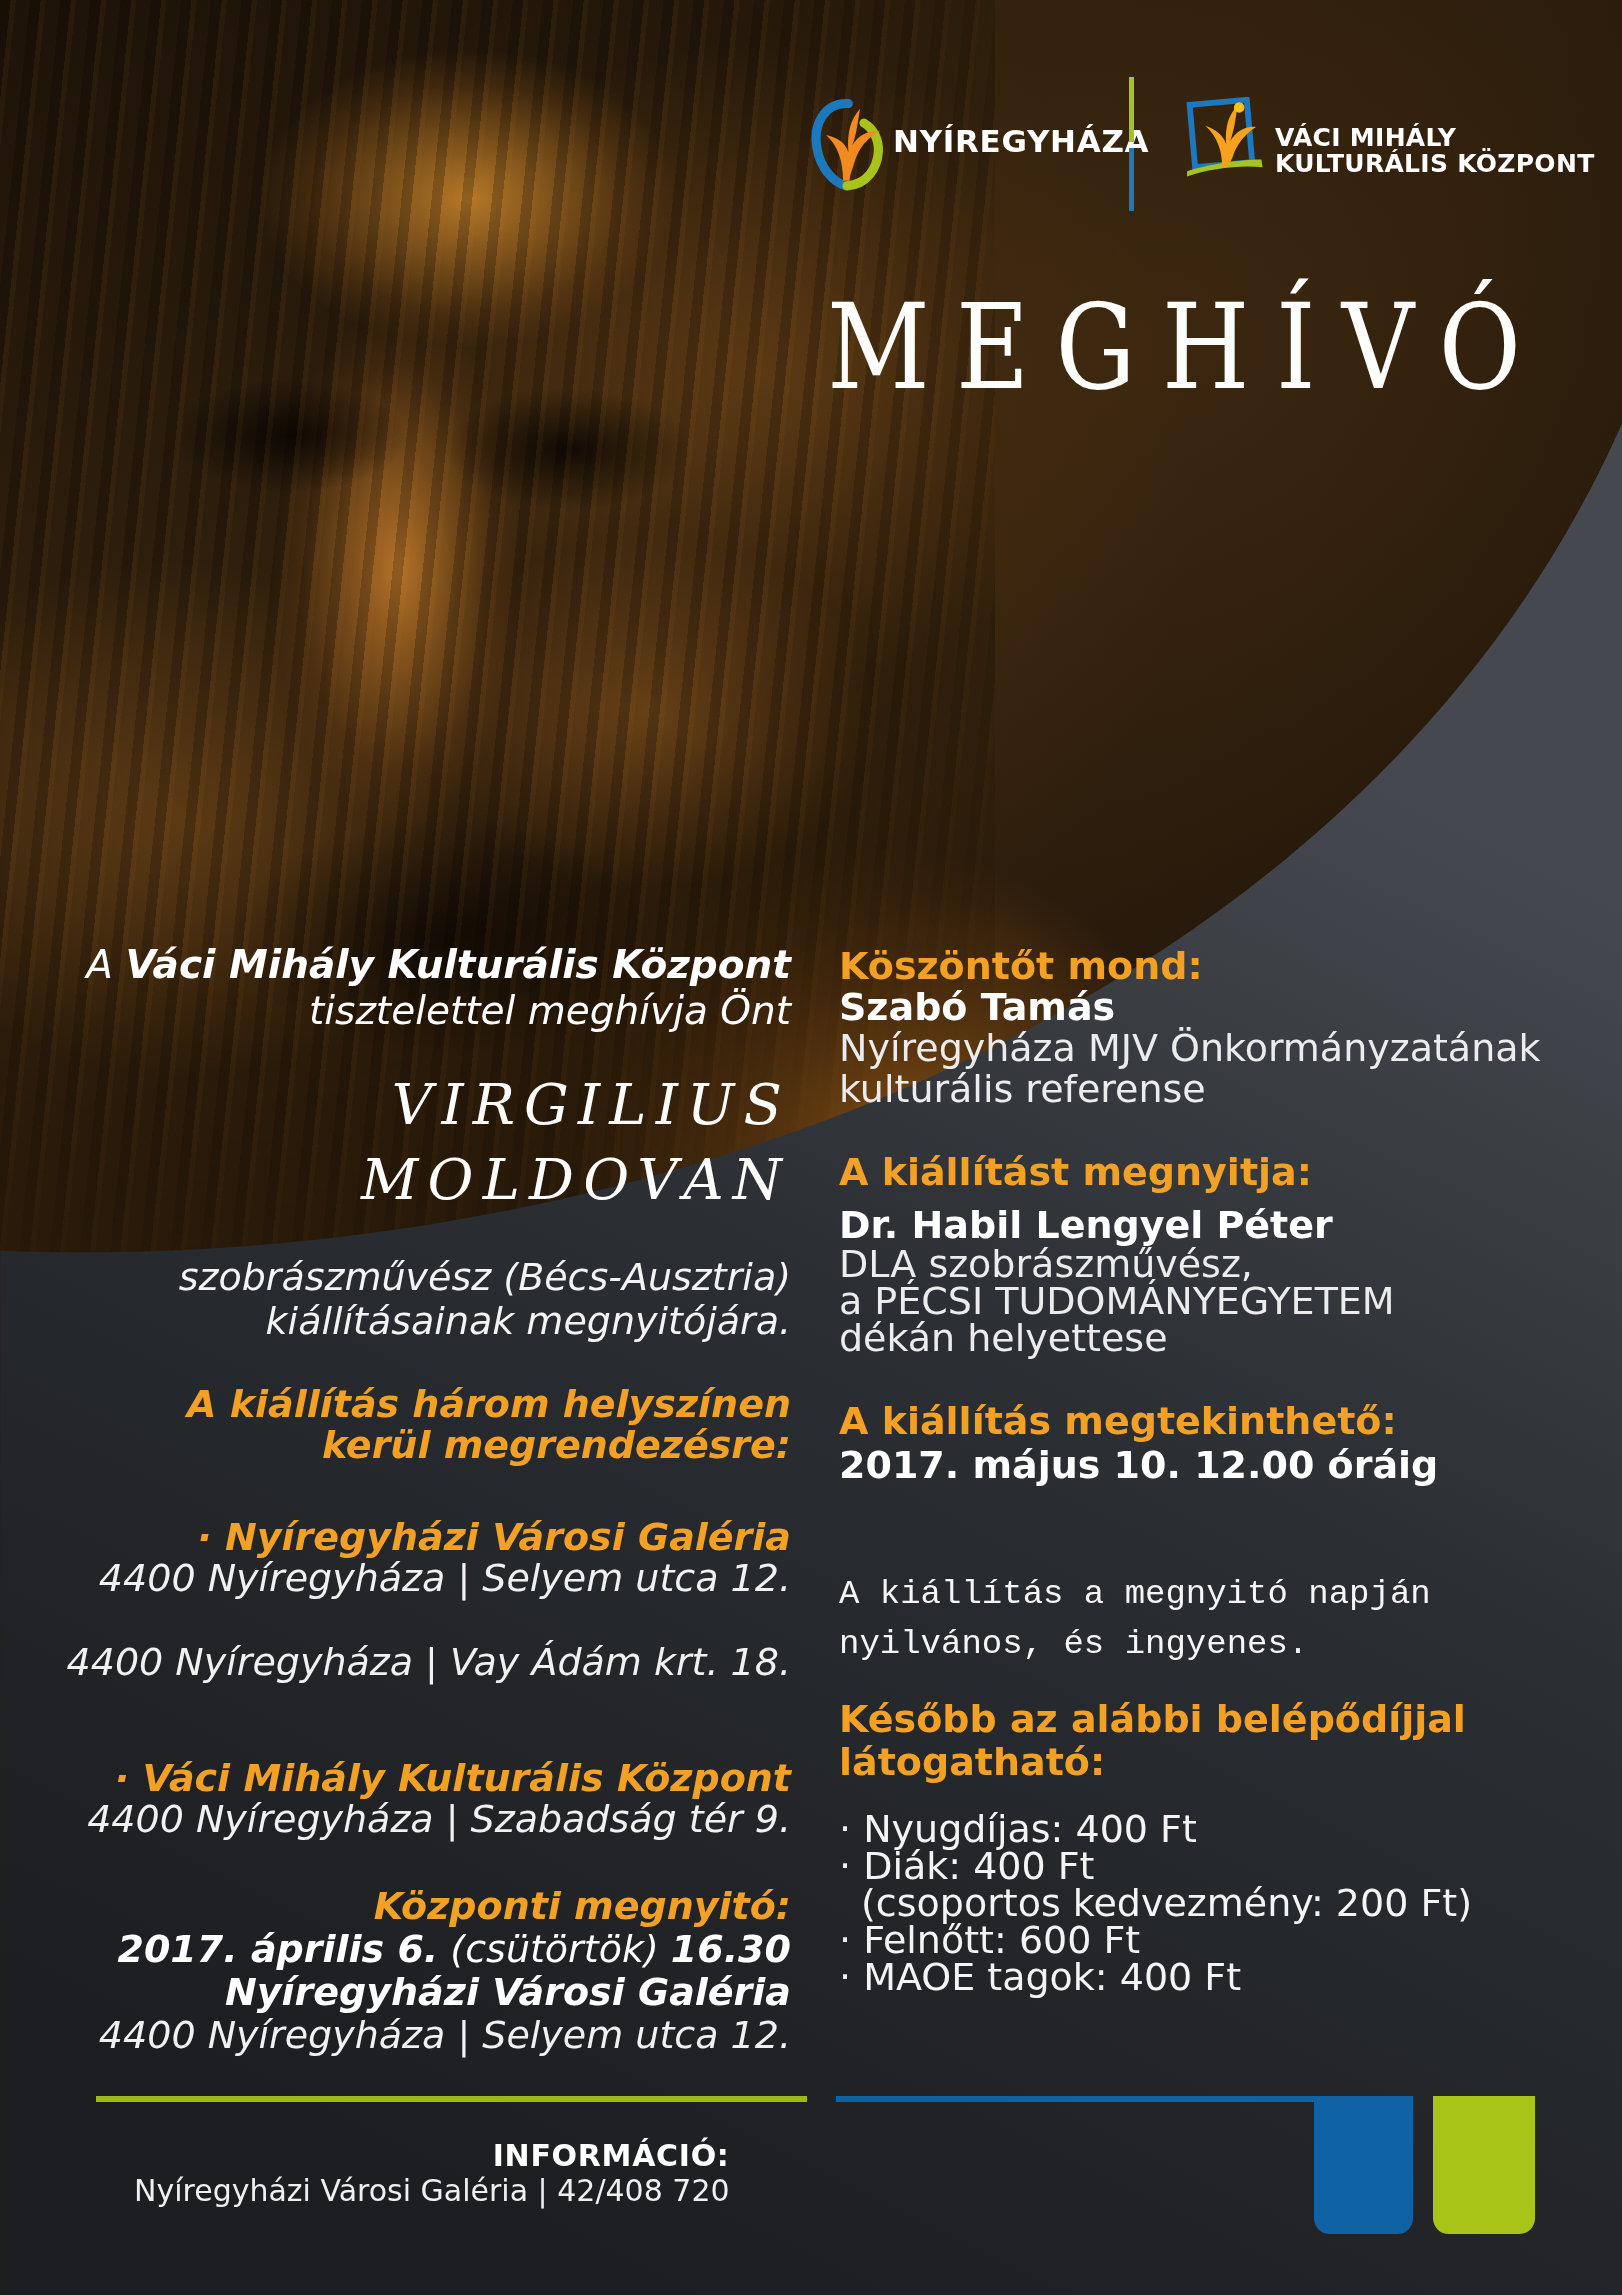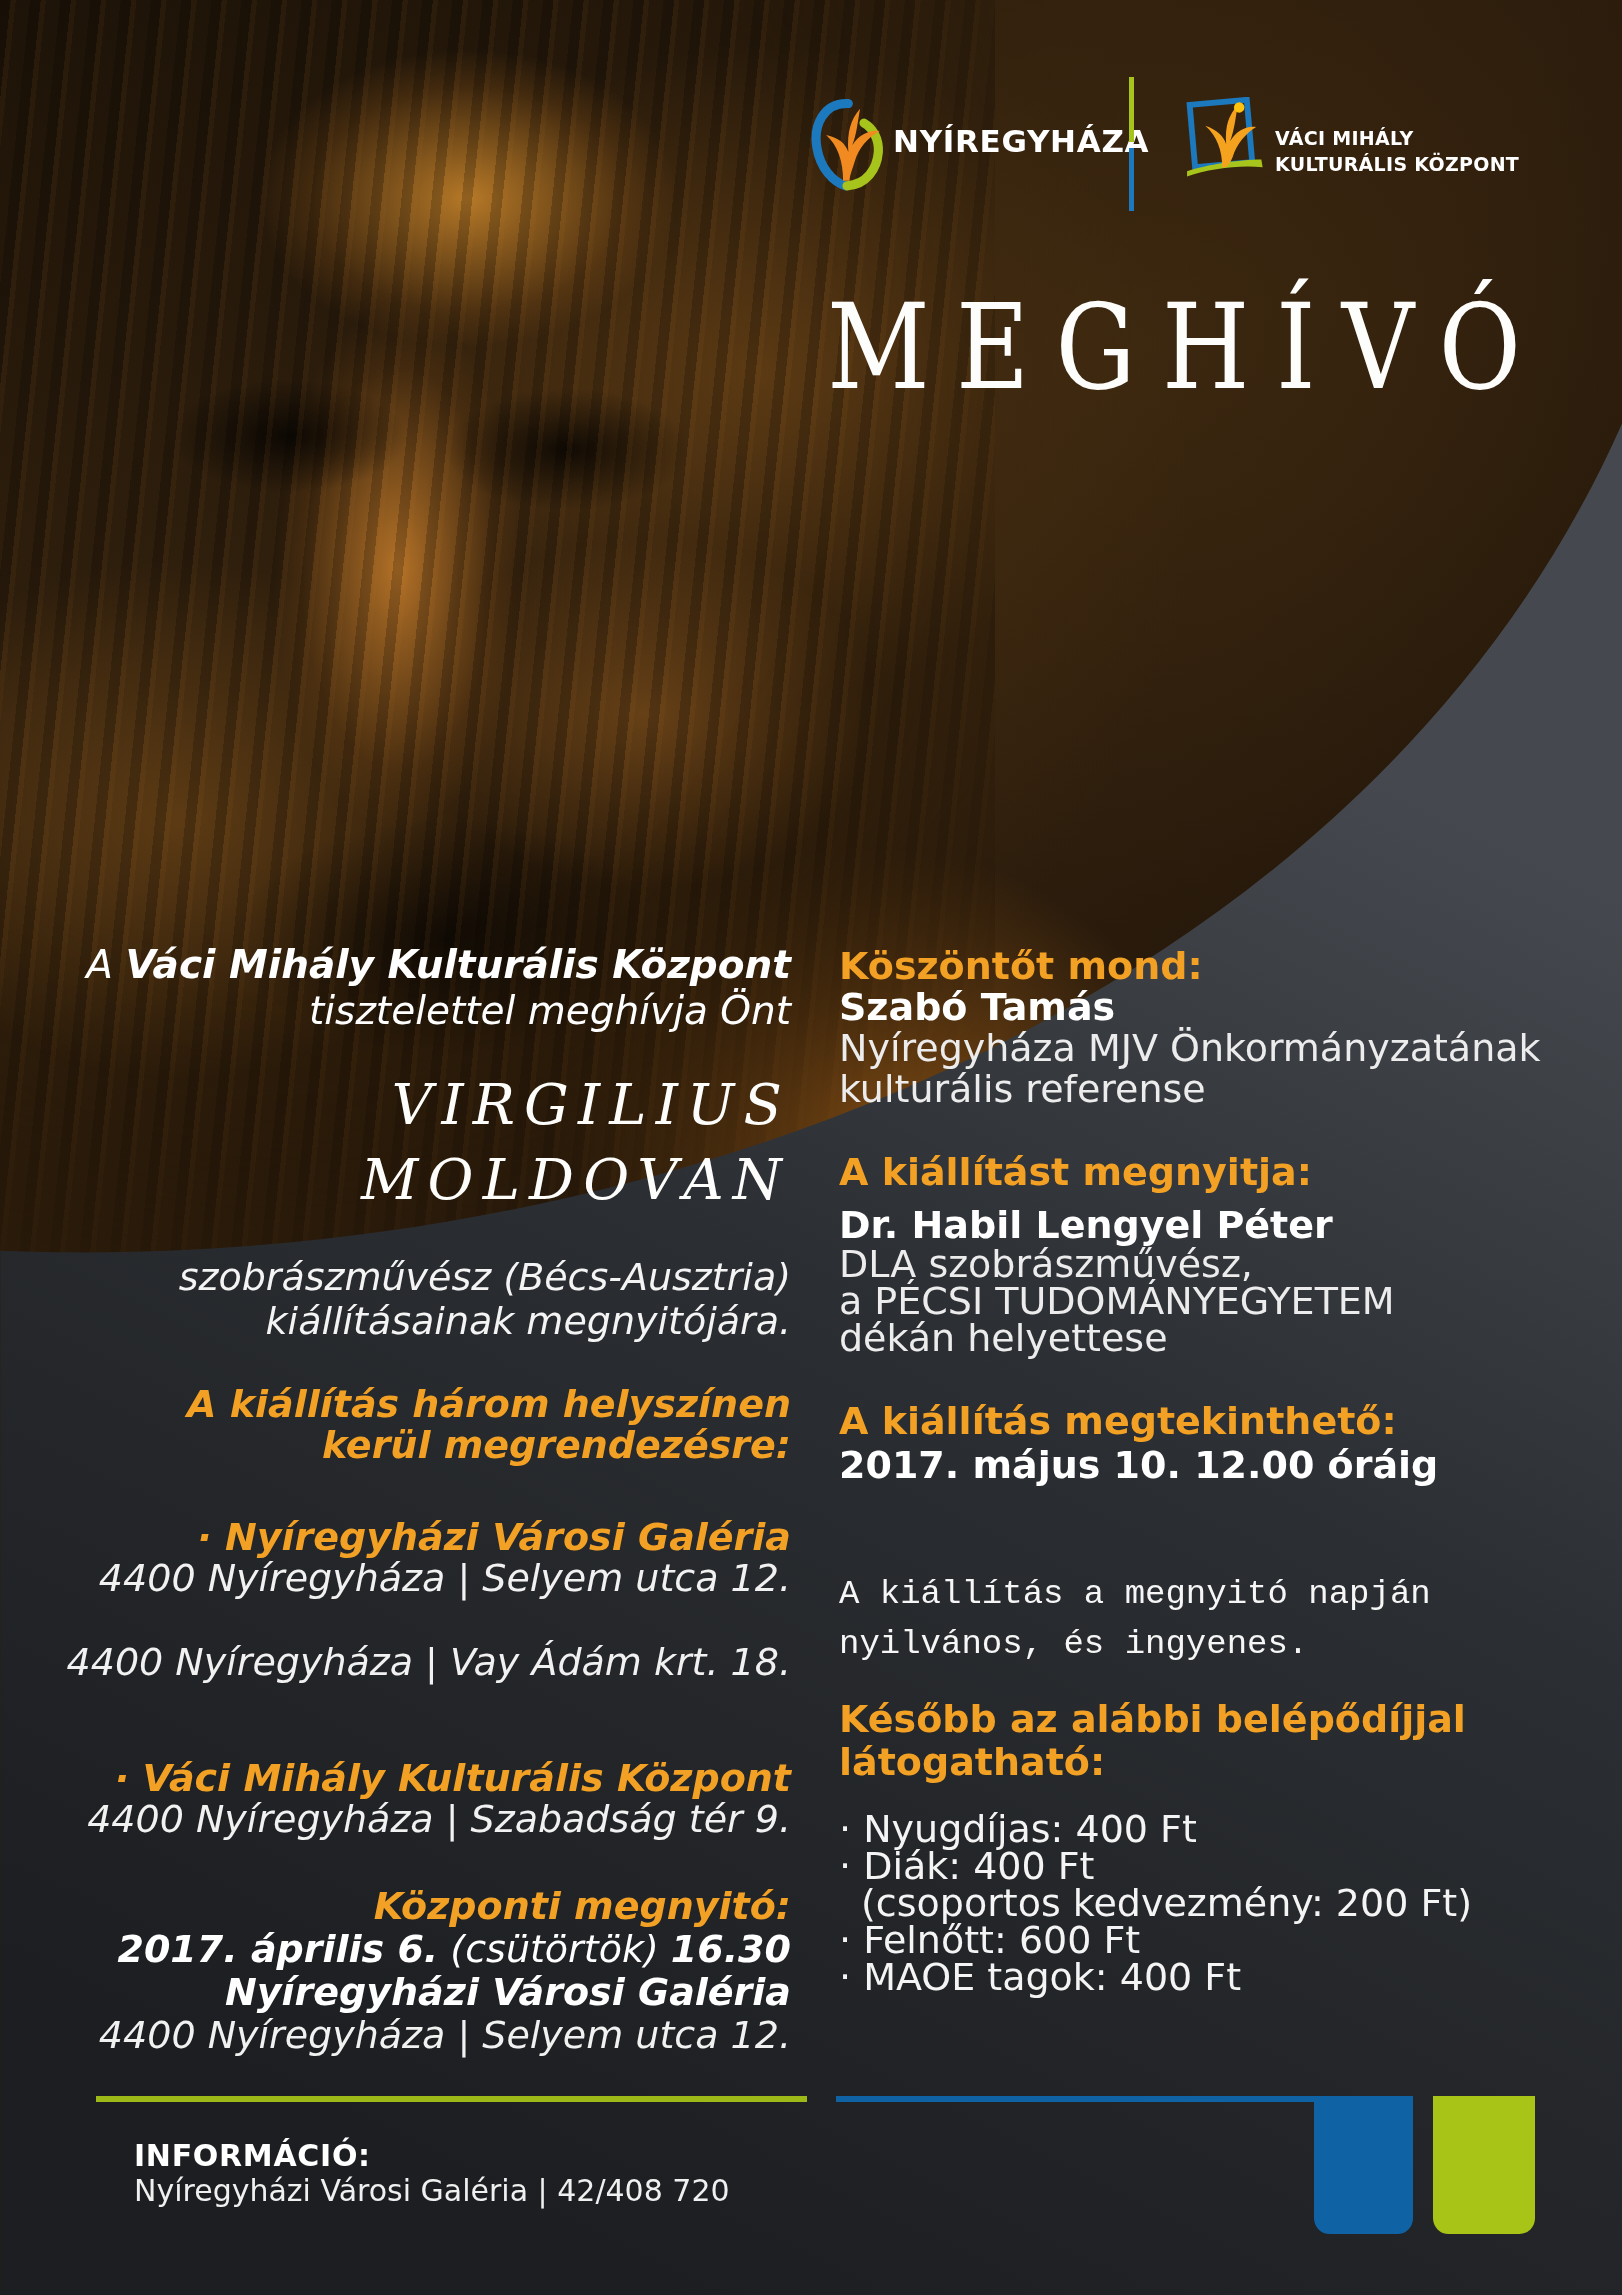--- a/index.html
+++ b/index.html
@@ -36,21 +36,21 @@
   .logo-city svg{position:absolute;left:0;top:0;}
   .logo-city .label{position:absolute;left:84px;top:26px;color:#fff;font-size:31px;font-weight:bold;
                     letter-spacing:0.7px;white-space:nowrap;}
   .logo-divider{position:absolute;left:1129px;top:77px;width:4.6px;height:137px;}
   .logo-divider .seg{position:absolute;left:0;width:4.6px;}
   .logo-divider .seg.green{top:0;height:65px;background:#a6c41b;}
   .logo-divider .seg.blue{top:71px;height:63px;background:#1c79bd;}
   .logo-vmkk{position:absolute;left:1183px;top:92px;width:366px;height:111px;}
   .logo-vmkk svg{position:absolute;left:0;top:5.2px;}
   .logo-vmkk .lines{position:absolute;left:92px;top:33px;color:#fff;font-weight:bold;
-                    font-size:19px;line-height:26px;letter-spacing:0.3px;white-space:nowrap;}
+                    font-size:25px;line-height:26px;letter-spacing:0.3px;white-space:nowrap;}
 
   
   .title{position:absolute;left:772px;top:288px;width:733px;margin:0;text-align:center;
          font-family:"DejaVu Serif","Liberation Serif",serif;font-weight:normal;color:#fdfdfb;
          font-size:118px;line-height:1;letter-spacing:31px;transform:scaleX(.85);transform-origin:center;
          white-space:nowrap;}
 
   
   .col-left{position:absolute;left:65px;width:726px;text-align:right;color:#fff;font-style:italic;}
   .col-right{position:absolute;left:839px;width:707px;text-align:left;color:#fff;}
@@ -77,21 +77,21 @@
   .fee-list .indent{padding-left:22px;}
 
   
   .rule{position:absolute;top:2096px;height:5.9px;}
   .rule.green{left:96px;width:711px;background:#9cb918;}
   .rule.blue{left:836px;width:478px;background:#0f63a5;}
   .tab{position:absolute;top:2096px;height:138px;border-radius:0 0 15.7px 15.7px;}
   .tab.blue{left:1314px;width:99px;background:#0f63a5;}
   .tab.green{left:1433px;width:102px;background:#a8c417;}
   .footer-text{position:absolute;left:134px;top:2138px;color:#fff;}
-  .footer-text .label{font-size:30px;font-weight:bold;line-height:35px;letter-spacing:0.7px;}
+  .footer-text .label{font-size:30px;font-weight:bold;line-height:35px;letter-spacing:0.7px;text-align:right;}
   .footer-text .value{font-size:30px;line-height:35px;color:#f0f0f0;}
 </style>
 </head>
 <body>
 
 <div class="poster">
 
   <div class="bg-brown"></div>
   <div class="sculpture"></div>
   <svg class="gray-curve" viewBox="0 0 2480 3508" xmlns="http://www.w3.org/2000/svg">

